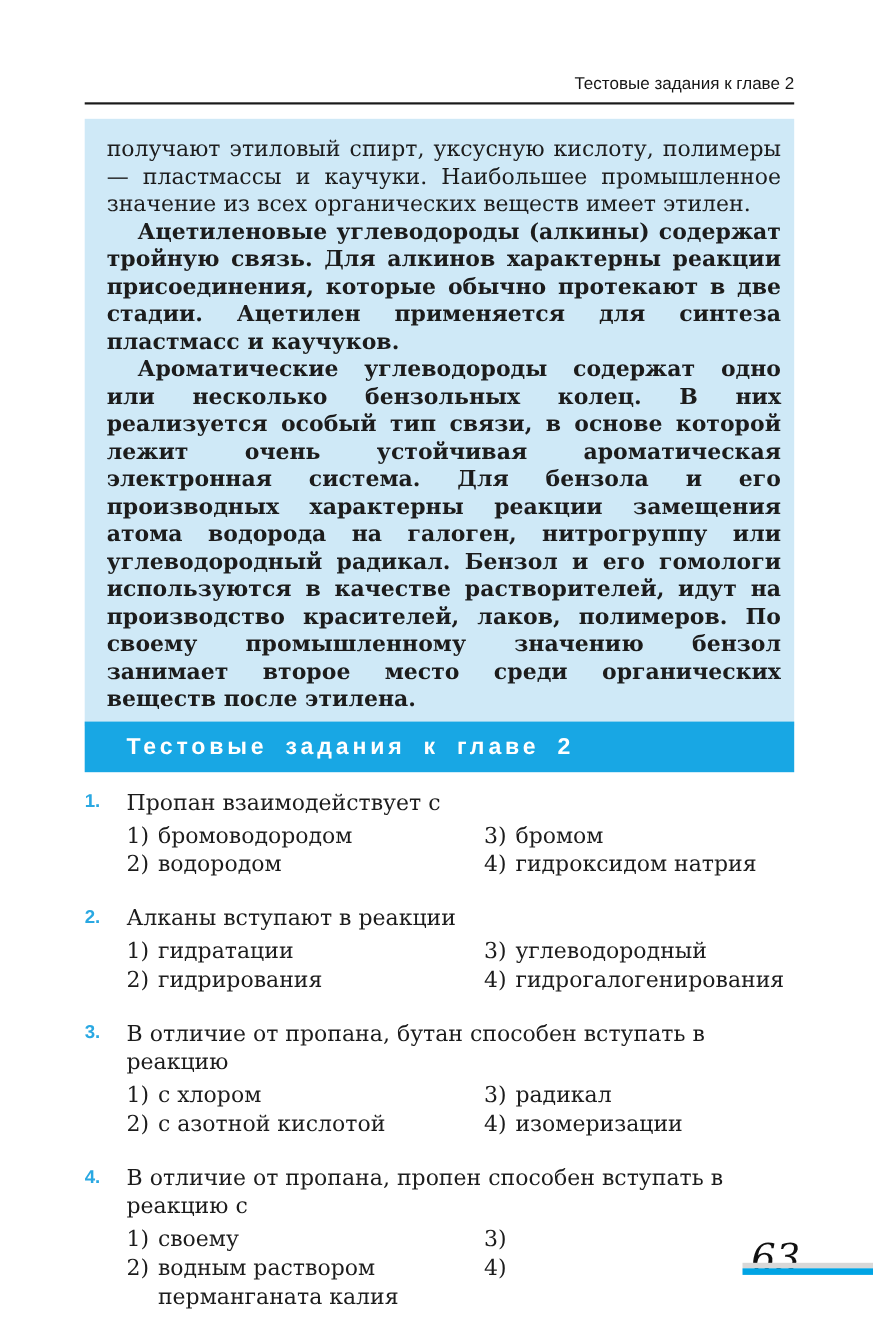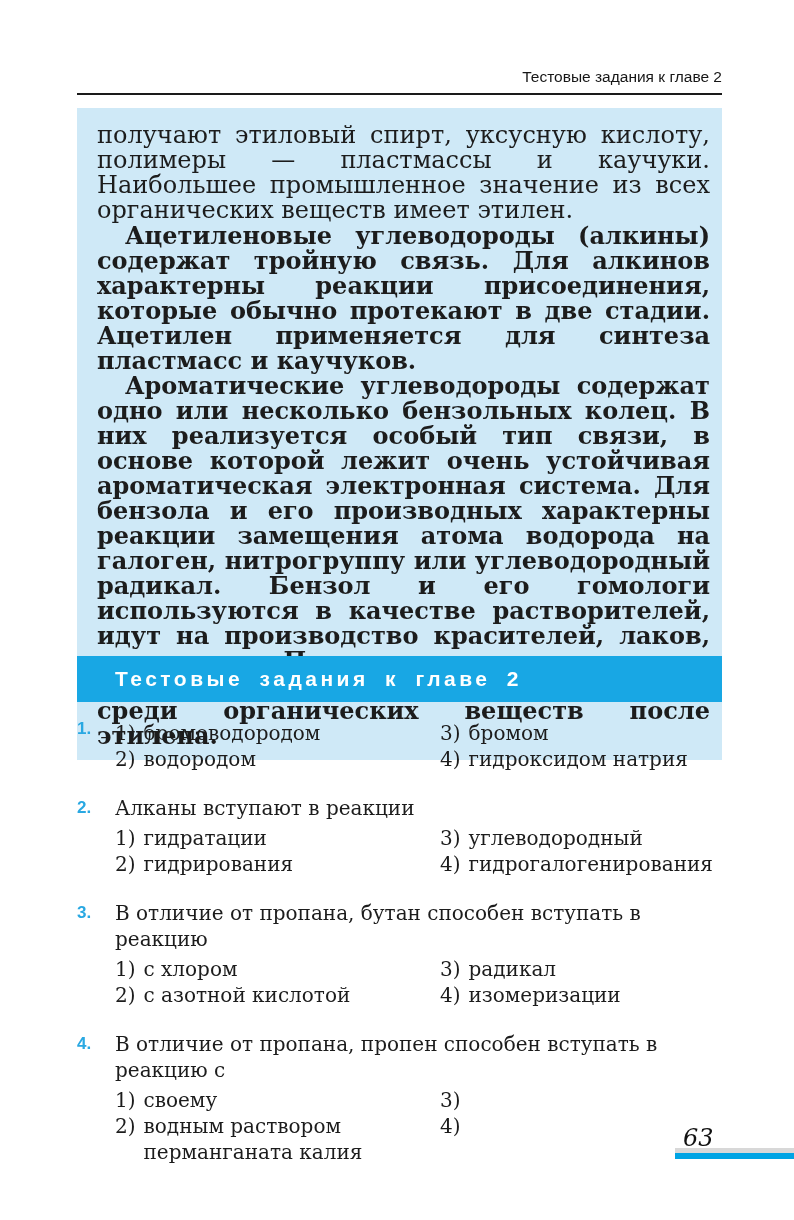--- a/index.html
+++ b/index.html
@@ -27,21 +27,21 @@
     left: 77px; top: 93px; width: 645px; height: 2px;
     background: #1a1a1a;
   }
 
   
   .summary-box {
     position: absolute;
     left: 77px; top: 108px; width: 645px;
     background: #cfe9f7;
     padding: 15px 12px 12px 20px;
-    font-size: 24px;
+    font-size: 20px;
     line-height: 25px;
     text-align: justify;
   }
   .summary-box p.indent { text-indent: 28px; font-weight: bold; }
 
   
   .section-banner {
     position: absolute;
     left: 77px; top: 656px; width: 645px; height: 46px;
     background: #18a7e4;
@@ -103,21 +103,21 @@
   .footer-bar-blue {
     position: absolute;
     left: 675px; top: 1153px; width: 119px; height: 6px;
     background: #00a4e4;
   }
   .page-number {
     position: absolute;
     left: 683px; top: 1124px;
     font-family: "DejaVu Serif", serif;
     font-style: italic;
-    font-size: 24px;
+    font-size: 35px;
     color: #111111;
   }
 </style>
 </head>
 <body>
 
 <div class="page">
 
   <div class="running-head">Тестовые задания к главе 2</div>
   <div class="head-rule"></div>
@@ -130,20 +130,21 @@
 
   <div class="section-banner">
     <span class="banner-title">Тестовые задания к главе 2</span>
   </div>
 
   <div class="questions">
 
     <div class="question">
       <div class="q-num">1.</div>
       <div class="q-body">
+        <div class="q-text">Пропан взаимодействует с</div>
         <div class="q-options">
           <div class="option">
             <span class="opt-label">1)</span>
             <span class="opt-text">бромоводородом</span>
           </div>
           <div class="option">
             <span class="opt-label">2)</span>
             <span class="opt-text">водородом</span>
           </div>
           <div class="option">

